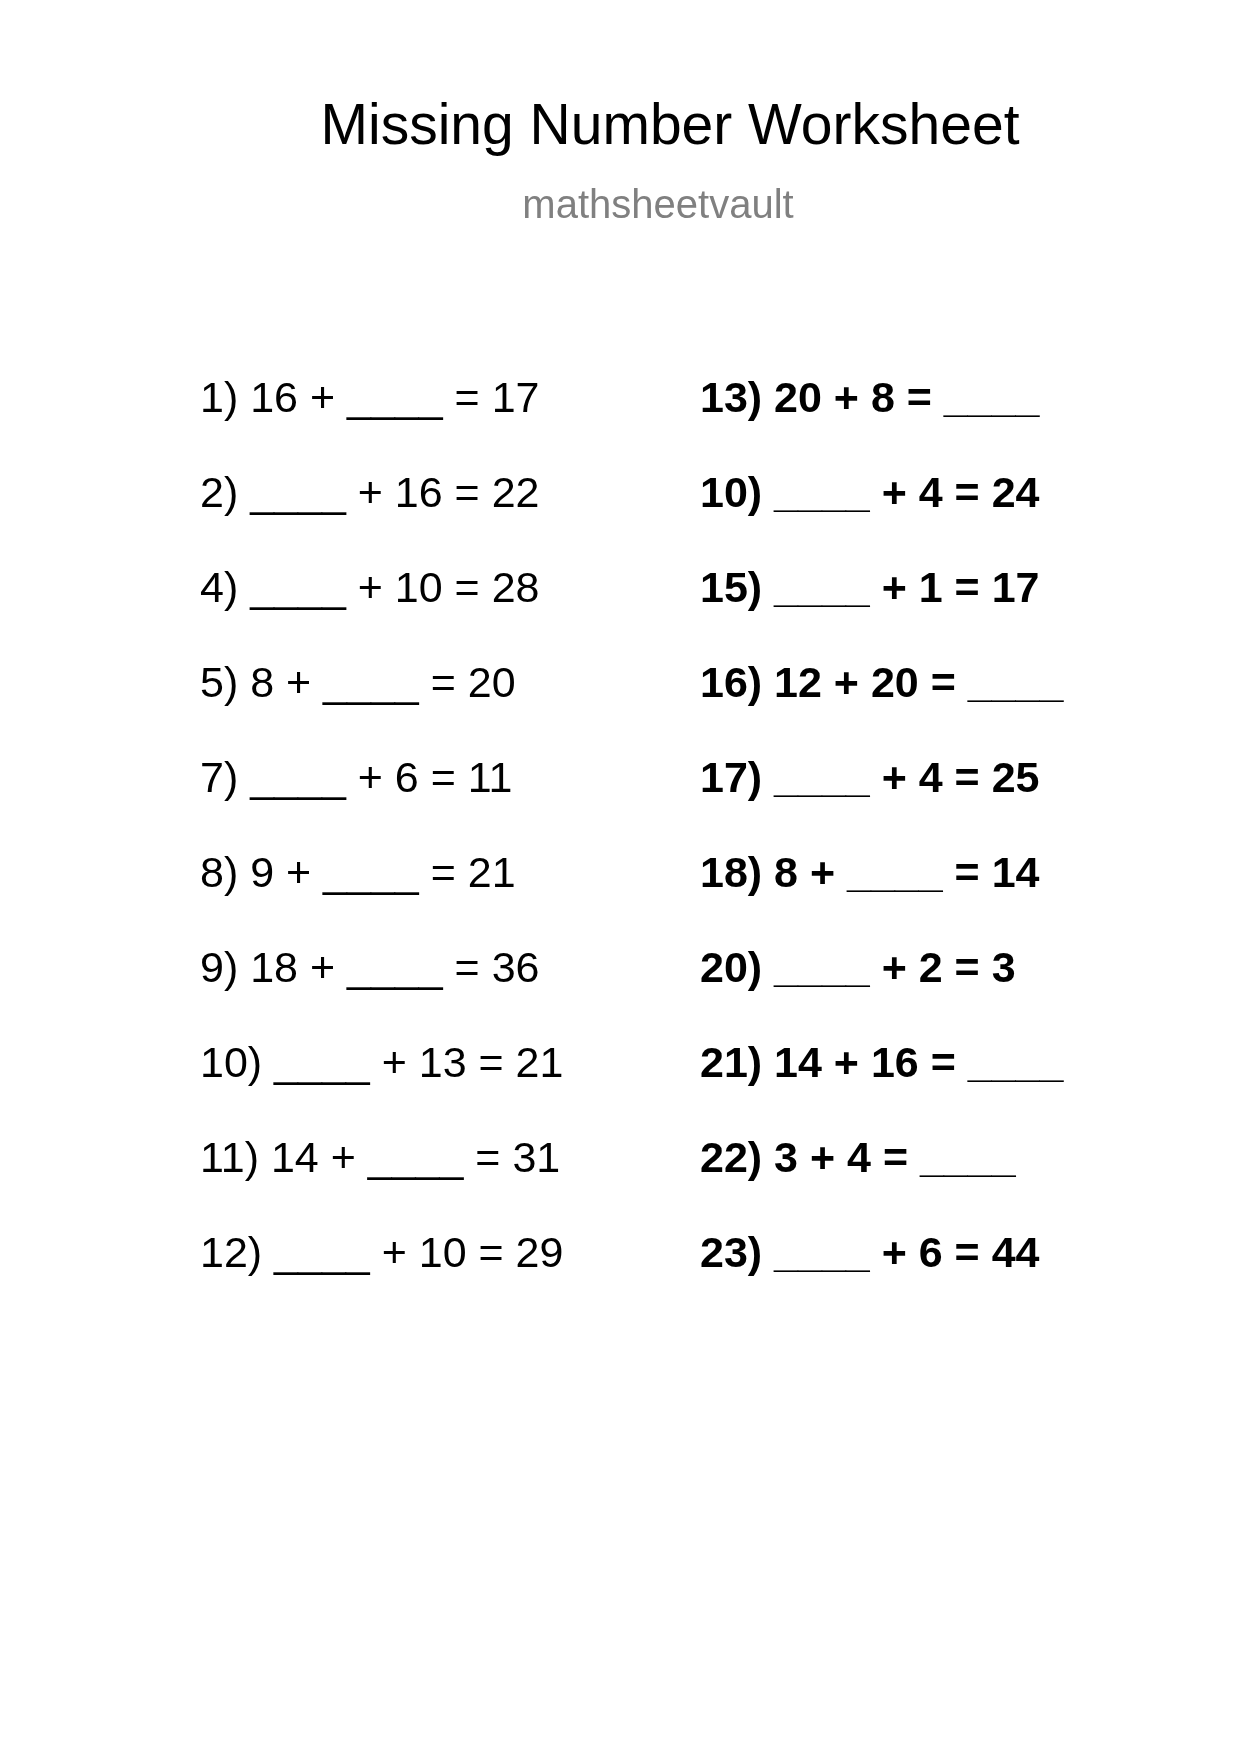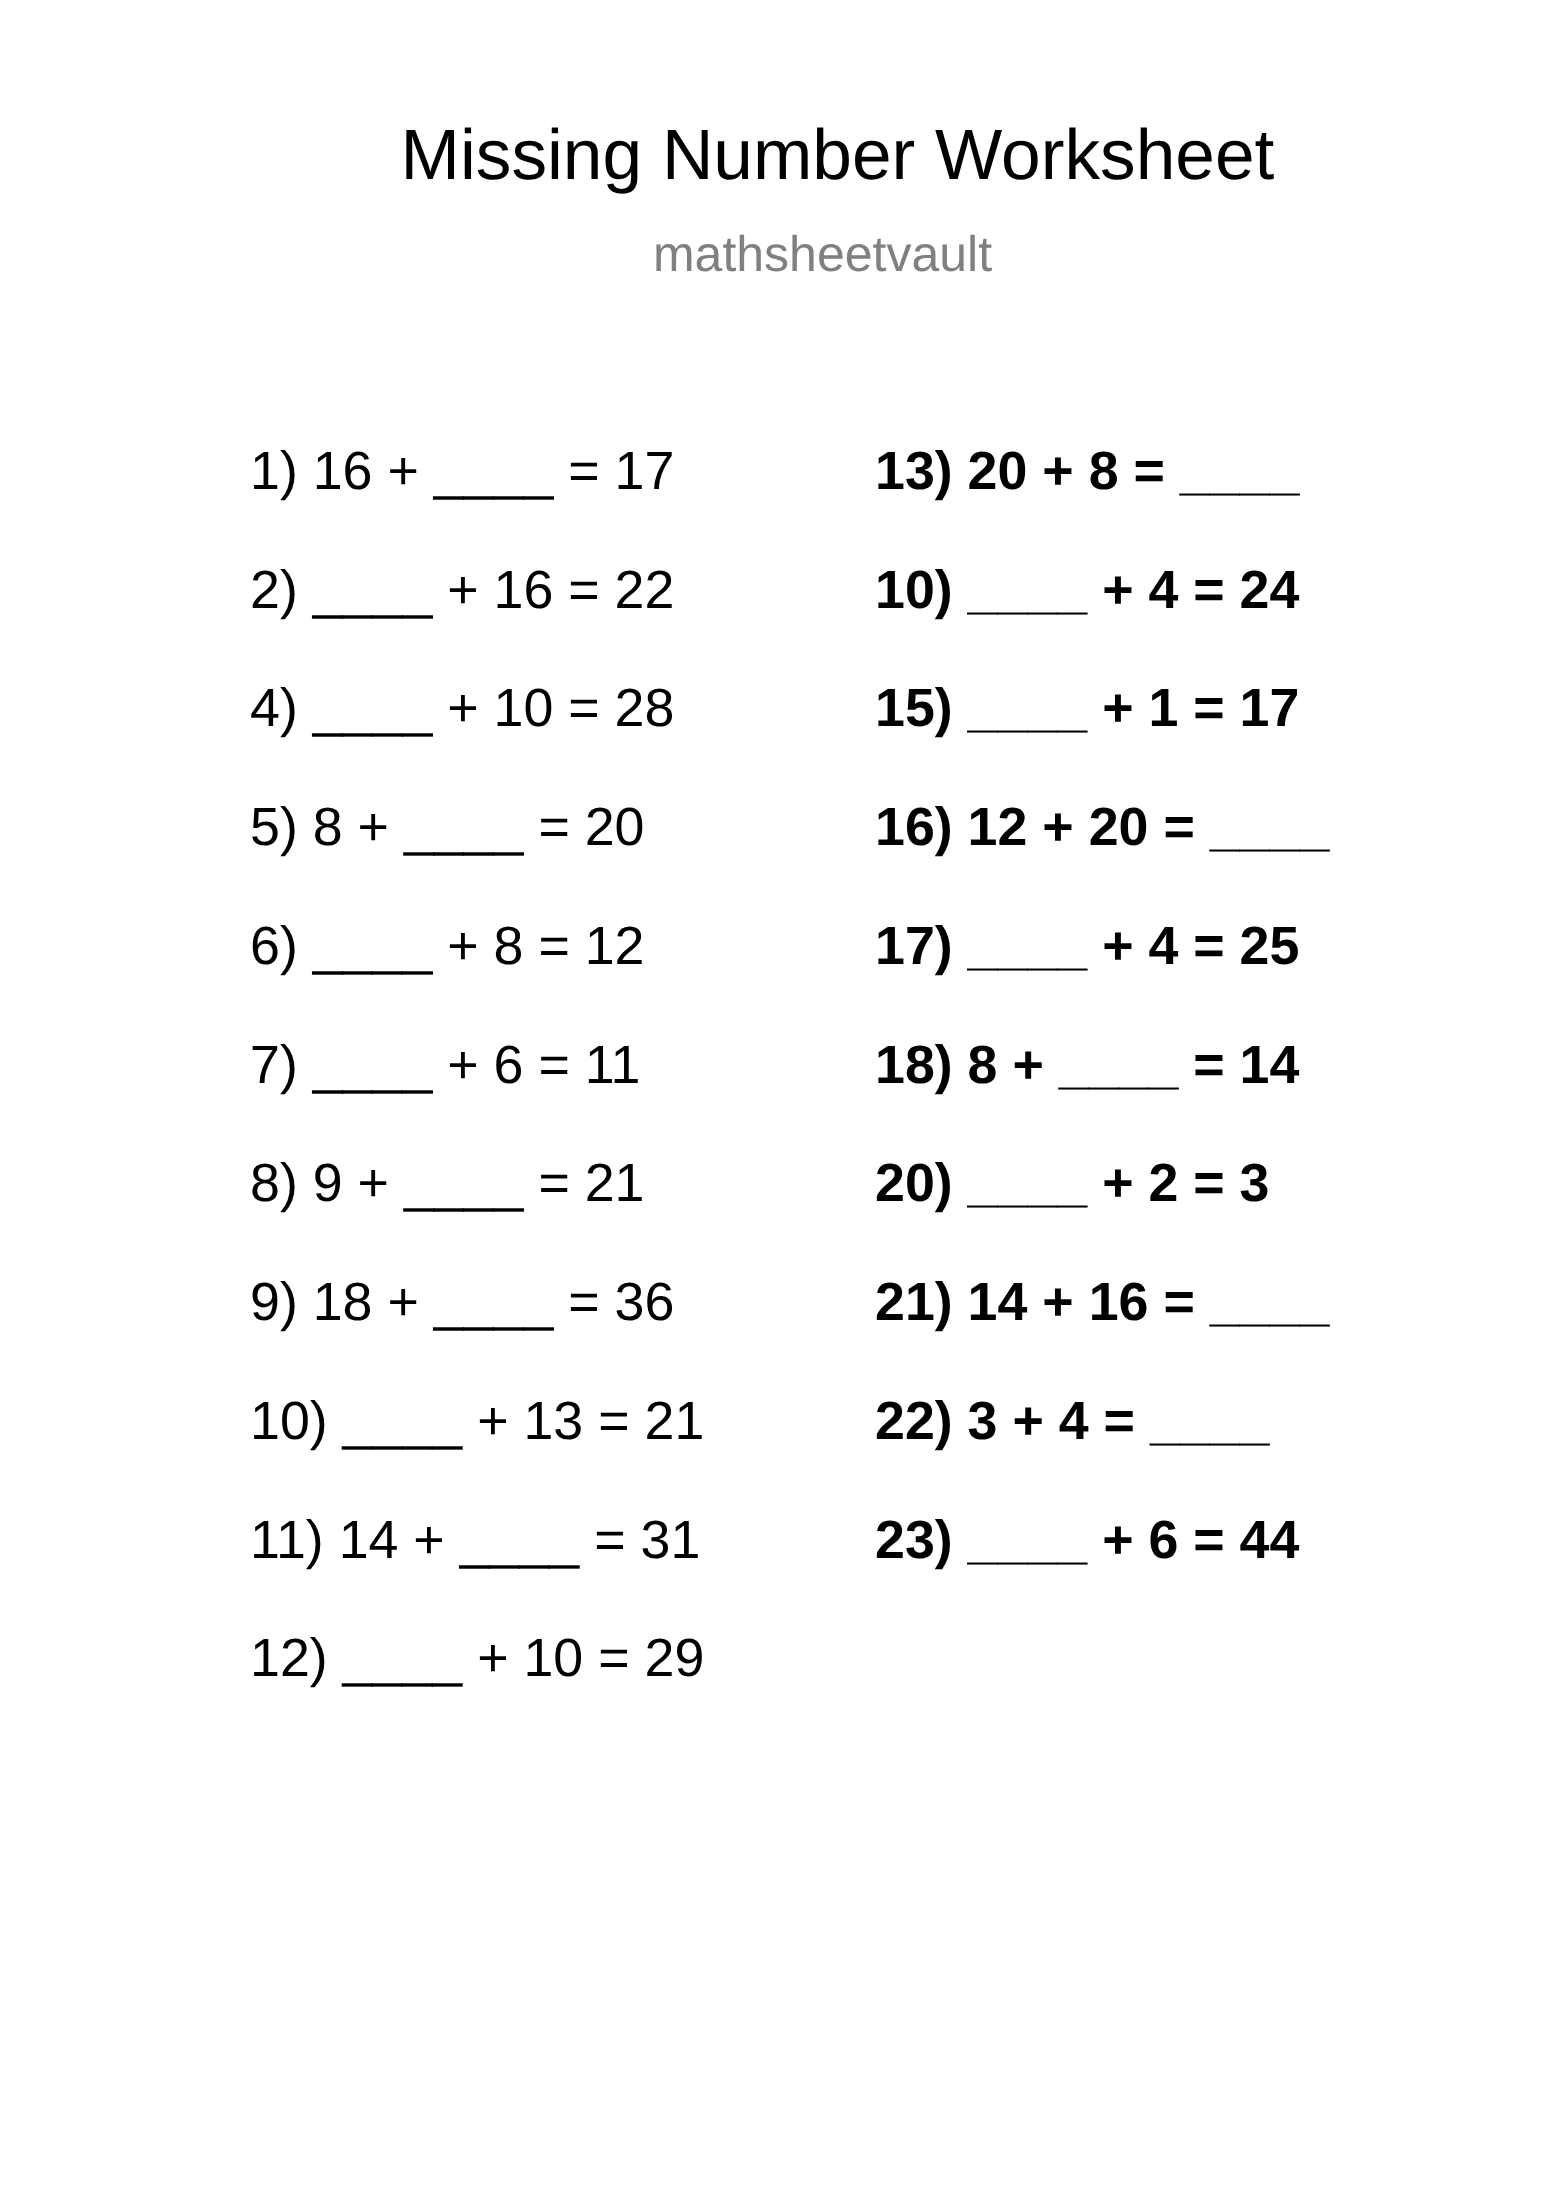--- a/index.html
+++ b/index.html
@@ -2,37 +2,36 @@
 <html><head>
 <meta charset="utf-8">
 <style>
   html, body { margin: 0; padding: 0; background: #ffffff; }
   body { width: 1240px; height: 1754px; position: relative; overflow: hidden;
          font-family: "Liberation Sans", "DejaVu Sans", sans-serif; color: #000; }
   .title { position: absolute; left: 0; width: 1340px; top: 96px; text-align: center;
            font-size: 57px; line-height: 1; color: #000; }
   .subtitle { position: absolute; left: 0; width: 1316px; top: 184px; text-align: center;
               font-size: 40px; line-height: 1; color: #808080; }
-  .col { position: absolute; top: 352px; }
+  .col { position: absolute; top: 372px; }
   .col.left { left: 200px; }
   .col.right { left: 700px; font-weight: bold; }
   .problem { height: 95px; font-size: 43px; line-height: 50px; white-space: pre; }
 </style>
 </head>
 <body>
 
 <div class="title">Missing Number Worksheet</div>
 <div class="subtitle">mathsheetvault</div>
 
 <div class="col left">
   <div class="problem">1) 16 + ____ = 17</div>
   <div class="problem">2) ____ + 16 = 22</div>
   <div class="problem">4) ____ + 10 = 28</div>
   <div class="problem">5) 8 + ____ = 20</div>
-  <div class="problem">6) ____ + 8 = 12</div>
   <div class="problem">7) ____ + 6 = 11</div>
   <div class="problem">8) 9 + ____ = 21</div>
   <div class="problem">9) 18 + ____ = 36</div>
   <div class="problem">10) ____ + 13 = 21</div>
   <div class="problem">11) 14 + ____ = 31</div>
   <div class="problem">12) ____ + 10 = 29</div>
 </div>
 
 <div class="col right">
   <div class="problem">13) 20 + 8 = ____</div>

